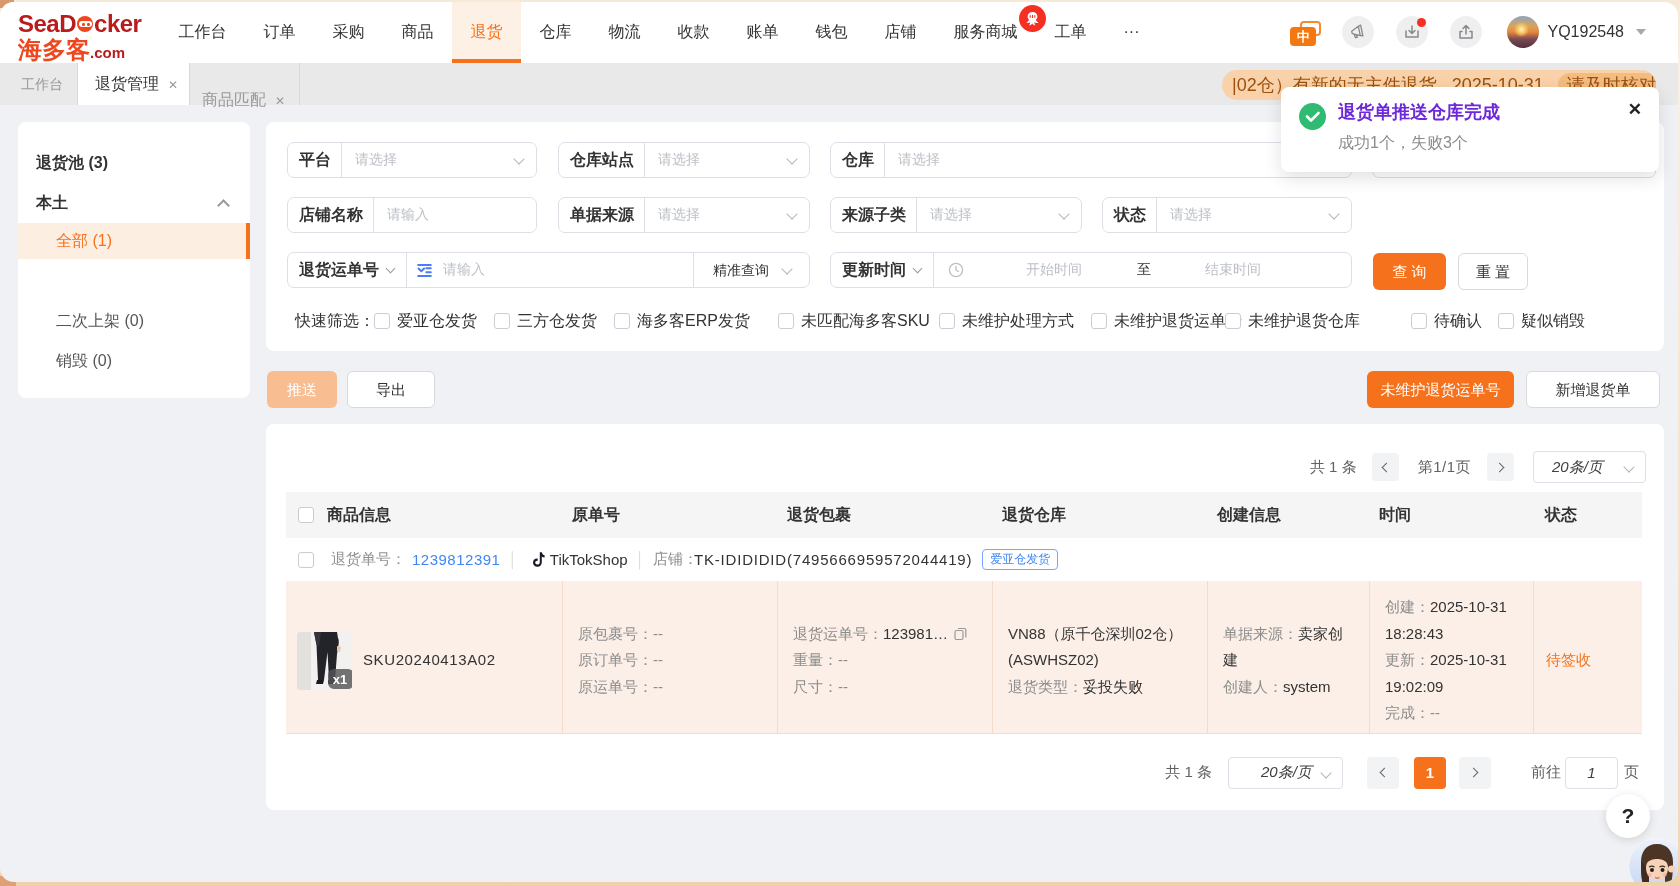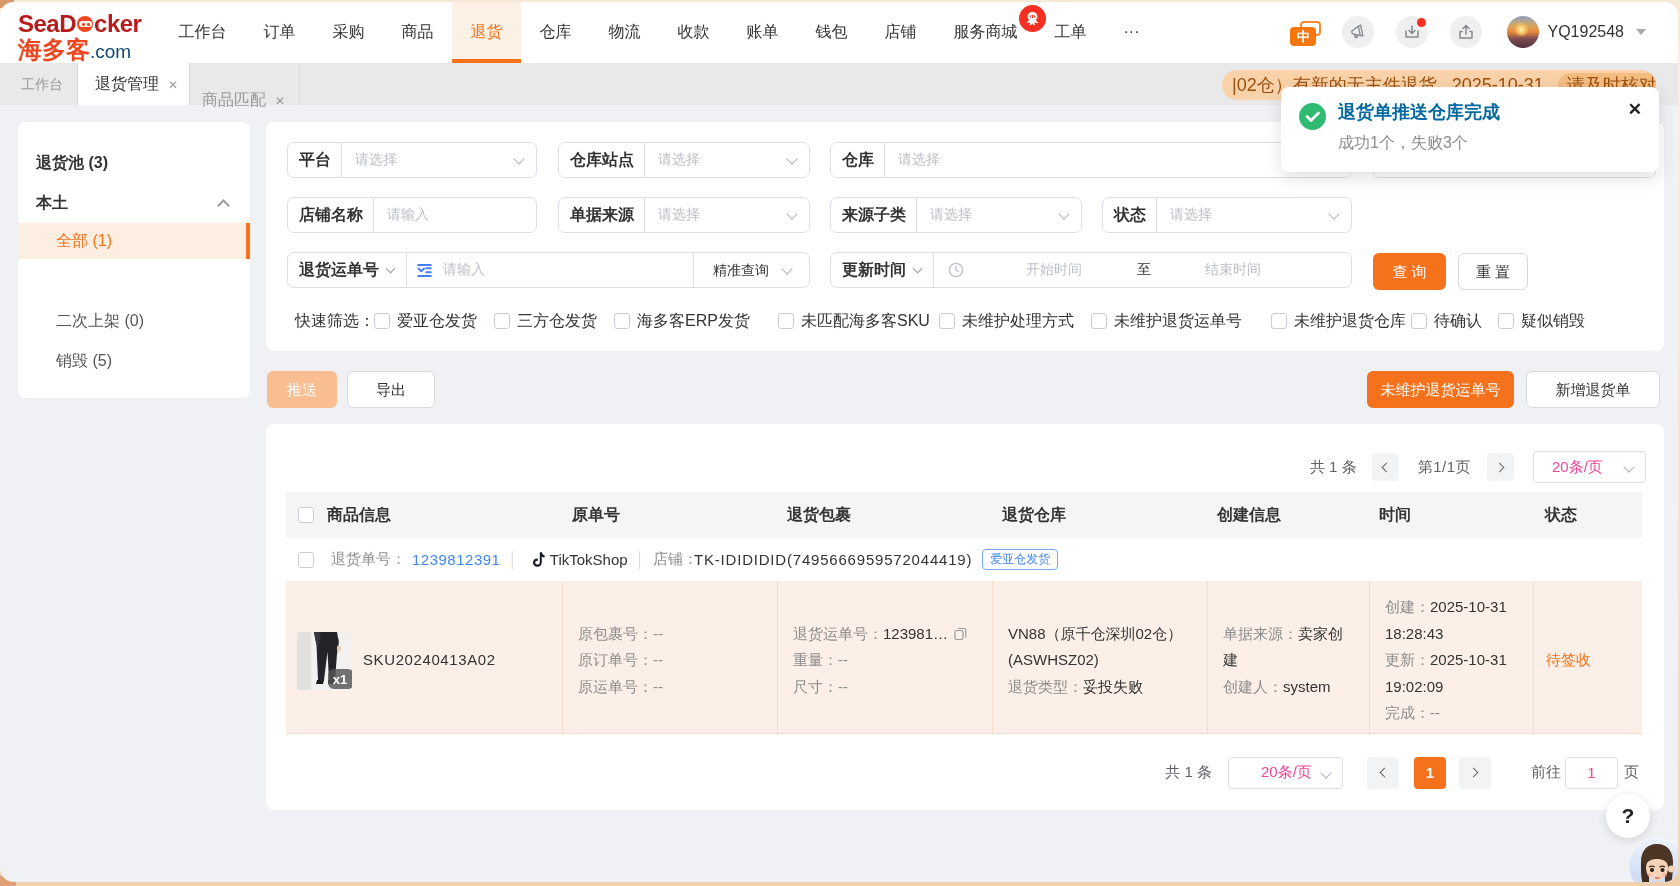--- a/index.html
+++ b/index.html
@@ -10,21 +10,21 @@
 .corner-bl { position:absolute; left:0; bottom:0; width:16px; height:10px; background:#dfa173; }
 .win { position:absolute; left:0; right:2px; top:2px; bottom:4px; background:#f0f1f4; border-radius:14px; overflow:hidden; }
 
 .header { position:absolute; left:0; top:0; right:0; height:61px; background:#fff; }
 .logo { position:absolute; left:18px; top:10px; line-height:1; }
 .logo .en { font-size:24px; font-weight:800; color:#b91c1c; letter-spacing:-0.5px; }
 .logo .face { display:inline-block; width:16px; height:16px; background:#ef461d; border-radius:50%; position:relative; top:0px; margin:0 1px; }
 .logo .face::after { content:""; position:absolute; left:1.5px; top:4.5px; width:13px; height:6px; background:#fff; border-radius:3px; }
 .logo .face::before { content:""; position:absolute; left:5px; top:7px; width:2.5px; height:2.5px; background:#ef461d; border-radius:50%; z-index:2; box-shadow:5px 0 0 #ef461d; }
 .logo .cn { font-size:24px; font-weight:700; color:#ef461d; margin-top:2px; }
-.logo .cn .com { font-size:19px; font-weight:400; color:#0c4a6e; }
+.logo .cn .com { font-size:15px; font-weight:700; color:#b91c1c; }
 .nav { position:absolute; left:160px; top:0; height:61px; display:flex; }
 .nav .it { height:61px; line-height:60px; padding:0 18.5px; font-size:16px; color:#333; position:relative; white-space:nowrap; }
 .nav .it.active { color:#f5711b; background:#fdf0e5; }
 .nav .it.active::after { content:""; position:absolute; left:0; right:0; bottom:0; height:4px; background:#f5711b; }
 .nav .badge { position:absolute; top:3px; right:-10px; width:27px; height:27px; background:#f53022; border-radius:50%; }
 .hright { position:absolute; right:32px; top:14px; height:32px; display:flex; align-items:center; }
 .circ { width:32px; height:32px; border-radius:50%; background:#efefef; margin-left:22px; display:flex; align-items:center; justify-content:center; position:relative; }
 .circ .dot { position:absolute; right:2px; top:2px; width:9px; height:9px; background:#f53022; border-radius:50%; }
 .avatar { width:32px; height:32px; border-radius:50%; margin-left:25px; background:radial-gradient(circle at 45% 42%, #fff3c0 0%, #f8c968 14%, rgba(248,201,104,0) 30%), linear-gradient(180deg,#8fa3bd 0%,#d9a45c 32%,#e8873b 50%,#7a4a52 72%,#50303c 100%); }
 .uname { font-size:16px; color:#333; margin-left:8px; }
@@ -61,37 +61,37 @@
 .btn.solid { background:#f5711b; color:#fff; border:none; line-height:37px; }
 .btn.dis { background:#f9bd92; color:#fff; border:none; line-height:37px; }
 .btn.plain { background:#fff; border:1px solid #d9d9d9; color:#333; }
 
 #table { left:266px; top:422px; width:1398px; height:386px; font-size:15px; }
 .pgtop { position:absolute; right:18px; top:27px; height:32px; display:flex; align-items:center; color:#606266; font-size:15px; }
 .pgbot { position:absolute; right:25px; top:332px; height:33px; display:flex; align-items:center; color:#606266; font-size:15px; }
 .pbtn { width:28px; height:28px; background:#f2f3f5; border-radius:4px; display:flex; align-items:center; justify-content:center; margin:0 6px; }
 .arrow-l { width:7px; height:7px; border-left:1.8px solid #666; border-bottom:1.8px solid #666; transform:rotate(45deg); margin-left:3px; }
 .arrow-r { width:7px; height:7px; border-right:1.8px solid #666; border-top:1.8px solid #666; transform:rotate(45deg); margin-right:3px; }
-.psel { height:32px; border:1px solid #dcdfe6; border-radius:4px; background:#fff; display:flex; align-items:center; padding:0 10px; color:#ec4899; position:relative; }
+.psel { height:32px; border:1px solid #dcdfe6; border-radius:4px; background:#fff; display:flex; align-items:center; padding:0 10px; color:#404040; position:relative;font-style:italic; }
 .psel .dn { position:absolute; width:8px; height:8px; border-right:1.6px solid #b6b6b6; border-bottom:1.6px solid #b6b6b6; transform:rotate(45deg); }
 .hdr { position:absolute; left:20px; right:22px; top:68px; height:46px; background:#f5f5f6; display:flex; align-items:center; font-weight:700; color:#333; font-size:16px; }
 .grow { position:absolute; left:20px; right:20px; top:114px; height:43px; display:flex; align-items:center; color:#8f8f8f; }
 .drow { position:absolute; left:20px; right:22px; top:157px; height:153px; background:#fcefe7; border-bottom:1px solid #f3dccb; }
 .dcell { position:absolute; top:0; bottom:0; border-left:1px solid #f3dccb; padding-left:15px; color:#8c8c8c; line-height:26.5px; display:flex; flex-direction:column; justify-content:center; padding-top:7px; }
 .dk { color:#333; }
 .og { color:#f5711b; }
 .lnk { color:#4086f4; }
 .tagb { display:inline-block; border:1px solid #74a7f8; color:#4086f4; font-size:12px; line-height:19px; padding:0 7px; border-radius:4px; margin-left:10px; }
 .vdiv { color:#ddd; margin:0 8px; }
 
 .help { position:absolute; left:1606px; top:792px; width:44px; height:44px; background:#fff; border-radius:50%; box-shadow:0 2px 10px rgba(0,0,0,.13); text-align:center; line-height:44px; font-size:21px; font-weight:700; color:#222; }
 .girl { position:absolute; left:1629px; top:836px; width:56px; height:56px; border-radius:50%; overflow:hidden; background:#fff; }
 .toast { position:absolute; left:1281px; top:85px; width:378px; height:85px; background:#fff; border-radius:8px; box-shadow:0 6px 18px rgba(0,0,0,.12); z-index:50; }
 .toast .gc { position:absolute; left:18px; top:16px; width:27px; height:27px; background:#2fbb72; border-radius:50%; }
-.toast .tt { position:absolute; left:57px; top:13px; font-size:18px; font-weight:700; color:#0369a1; }
+.toast .tt { position:absolute; left:57px; top:13px; font-size:18px; font-weight:700; color:#6d28d9; }
 .toast .ts { position:absolute; left:57px; top:46px; font-size:16px; color:#8c8c8c; }
 .toast .tx { position:absolute; right:17px; top:12px; font-size:17px; color:#222; font-weight:600; }
 </style>
 </head>
 <body>
 <div class="corner-tl"></div>
 <div class="corner-bl"></div>
 <div class="win">
 
   <div class="header">
@@ -153,21 +153,21 @@
     <div class="tab" style="padding:16px 14px 0 12px;">商品匹配<span class="x">✕</span></div>
     <div class="notice">|02仓）有新的无主件退货&nbsp;&nbsp;&nbsp;2025-10-31<span class="pill2">请及时核对</span><span class="nx">✕</span></div>
   </div>
 
   <div class="card" id="side">
     <div class="t1">退货池 (3)</div>
     <div class="t2">本土</div>
     <div class="chev"></div>
     <div class="mi sel" style="top:101px;">全部 (1)</div>
     <div class="mi" style="top:181px;">二次上架 (0)</div>
-    <div class="mi" style="top:221px;">销毁 (5)</div>
+    <div class="mi" style="top:221px;">销毁 (0)</div>
   </div>
 
   <div class="card" id="filter">
 
     <div class="ff" style="left:21px; top:20px; width:250px;">
         <span class="lab">平台</span>
         <span class="sep"></span>
         <span class="ph">请选择</span>
         <span class="dn"></span>
       </div>
@@ -244,21 +244,21 @@
     <div class="btn solid" style="left:1107px; top:131px; width:73px;">查 询</div>
     <div class="btn plain" style="left:1192px; top:131px; width:70px;">重 置</div>
 
     <div class="qf" style="left:29px;">快速筛选：</div>
     <div class="qf" style="left:108px;"><span class="cb"></span>爱亚仓发货</div>
     <div class="qf" style="left:228px;"><span class="cb"></span>三方仓发货</div>
     <div class="qf" style="left:348px;"><span class="cb"></span>海多客ERP发货</div>
     <div class="qf" style="left:512px;"><span class="cb"></span>未匹配海多客SKU</div>
     <div class="qf" style="left:673px;"><span class="cb"></span>未维护处理方式</div>
     <div class="qf" style="left:825px;"><span class="cb"></span>未维护退货运单号</div>
-    <div class="qf" style="left:1005px;"><span class="cb"></span>未维护退货仓库</div>
+    <div class="qf" style="left:959px;"><span class="cb"></span>未维护退货仓库</div>
     <div class="qf" style="left:1145px;"><span class="cb"></span>待确认</div>
     <div class="qf" style="left:1232px;"><span class="cb"></span>疑似销毁</div>
   </div>
 
   <div class="btn dis" style="left:267px; top:369px; width:70px;">推送</div>
   <div class="btn plain" style="left:347px; top:369px; width:88px;">导出 <span class="dn2" style="border-color:#666;"></span></div>
   <div class="btn solid" style="left:1367px; top:369px; width:147px;">未维护退货运单号</div>
   <div class="btn plain" style="left:1526px; top:369px; width:134px;">新增退货单 <span class="dn2" style="border-color:#666;"></span></div>
 
   <div class="card" id="table">

